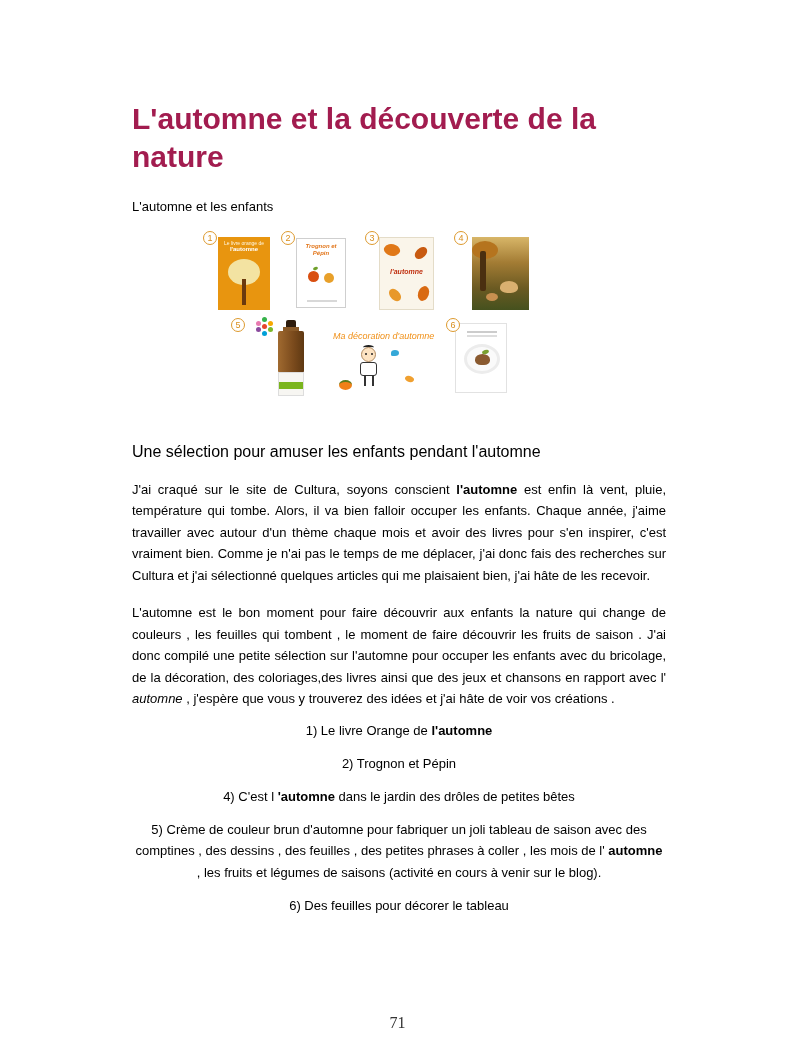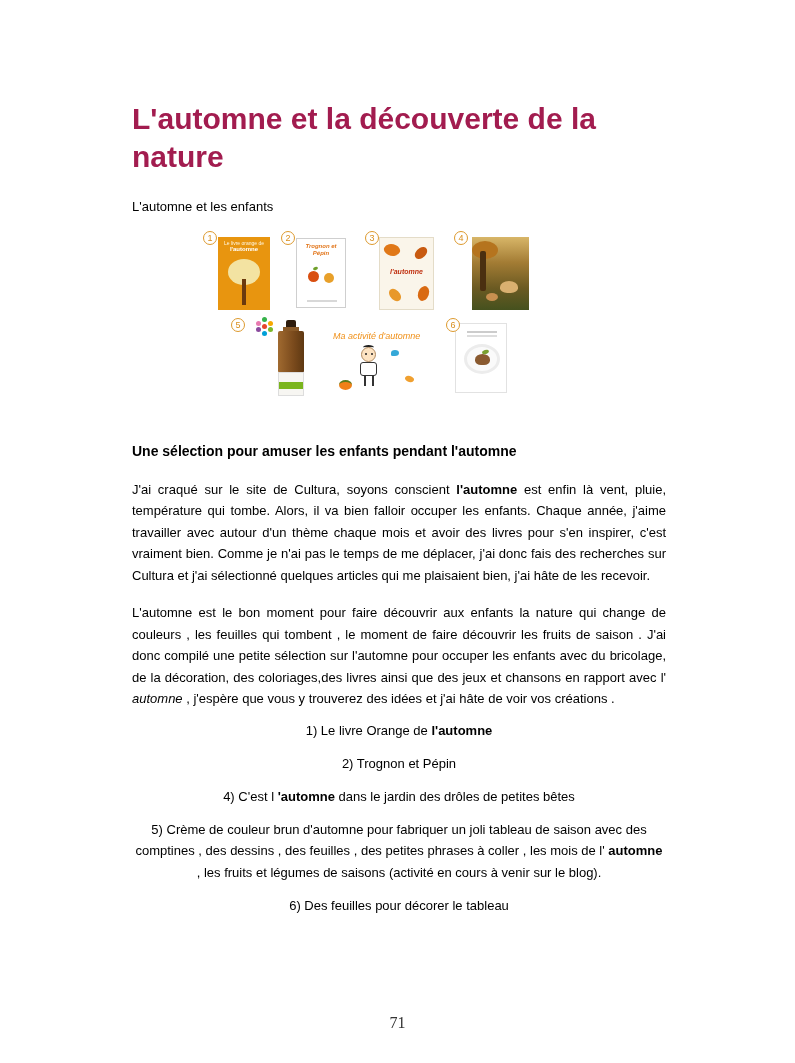--- a/index.html
+++ b/index.html
@@ -79,21 +79,21 @@
   .leaf-deco { position:absolute; left:72px; top:32px; width:9px; height:6px; background:#f0a030; border-radius:60% 40% 60% 40%; transform:rotate(30deg); }
 
   .card7 { position:absolute; left:455px; top:323px; width:52px; height:70px; background:#fff; border:1px solid #e2e2e2; }
   .card7-line { position:absolute; left:11px; top:7px; width:30px; height:2px; background:#cccccc; box-shadow:0 4px 0 #dddddd; }
   .plate { position:absolute; left:8px; top:20px; width:36px; height:30px; border:3px solid #ececec; border-radius:50%; background:#fafafa; }
   .plate-food { position:absolute; left:19px; top:30px; width:15px; height:11px; background:#8a5a30; border-radius:50% 50% 40% 40%; }
   .plate-leaf { position:absolute; left:26px; top:26px; width:7px; height:4px; background:#7aa030; border-radius:50%; transform:rotate(-20deg); }
 
   
   .content { position:absolute; left:132px; top:441px; width:534px; font-size:13px; line-height:21.5px; }
-  .content h2 { font-size:14px; line-height:21.5px; font-weight:700; margin:0 0 10px 0; }
+  .content h2 { font-size:16px; line-height:21.5px; font-weight:400; margin:0 0 10px 0; }
   .para { text-align:justify; margin:16px 0 10px 0; }
   .li { margin:0 0 11.5px 0; text-align:center; }
   .b { font-weight:700; }
   .i { font-style:italic; }
 
   .pageno { position:absolute; left:0; right:0; top:1014px; text-align:center;
     font-family:"Liberation Serif", serif; font-size:16px; color:#333; }
 </style>
 </head>
 <body>
@@ -145,21 +145,21 @@
     <div class="tube">
       <div class="tube-cap"></div>
       <div class="tube-neck"></div>
       <div class="tube-body"></div>
       <div class="tube-base">
         <div class="tube-band"></div>
       </div>
     </div>
 
     <div class="selection-area">
-      <div class="selection-caption">Ma activité d'automne</div>
+      <div class="selection-caption">Ma décoration d'automne</div>
       <div class="kid">
         <div class="kid-hair"></div>
         <div class="kid-head"></div>
         <div class="kid-eyes"></div>
         <div class="kid-body"></div>
         <div class="kid-legs"></div>
         <div class="pumpkin"></div>
         <div class="bird"></div>
         <div class="leaf-deco"></div>
       </div>

